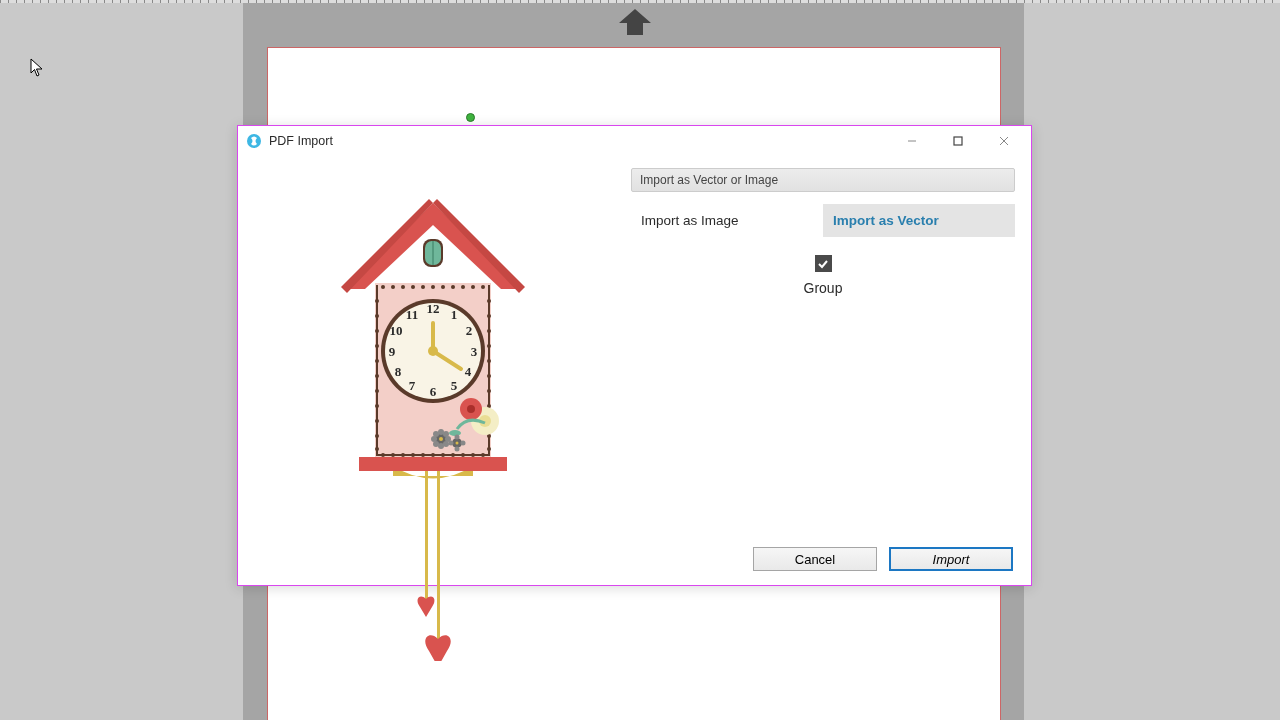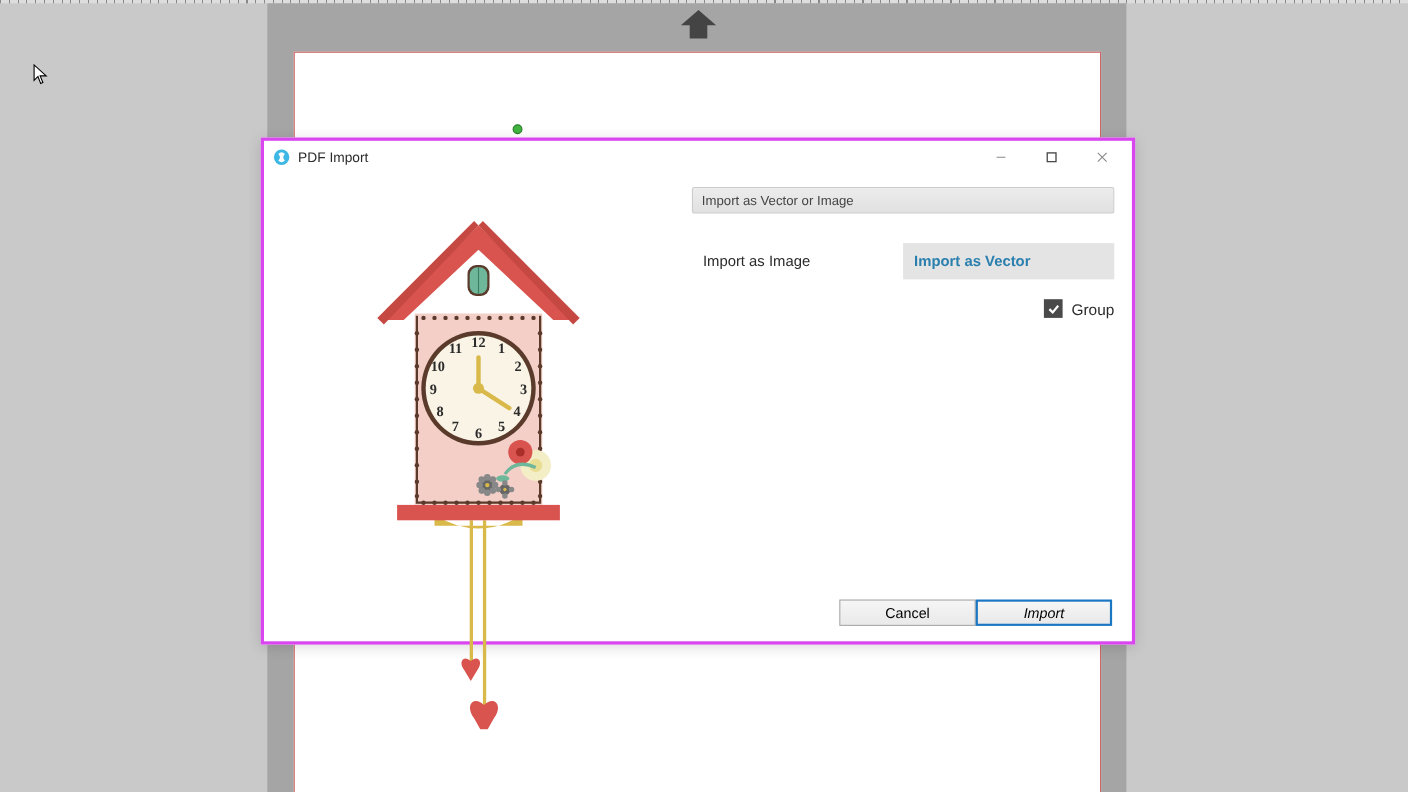--- a/index.html
+++ b/index.html
@@ -50,21 +50,21 @@
     position: absolute;
     left: 30px; top: 58px;
     width: 14px; height: 20px;
   }
   
   .dialog {
     position: absolute;
     left: 237px; top: 125px;
     width: 795px; height: 461px;
     background: #fff;
-    border: 3px solid #d946ef;
+    border: 1px solid #d946ef;
     box-shadow: 0 2px 12px rgba(0,0,0,0.15);
   }
   .titlebar {
     height: 30px;
     display: flex;
     align-items: center;
     padding: 0 4px 0 8px;
     font-size: 12.5px;
     color: #2b2b2b;
   }
@@ -93,21 +93,21 @@
     padding: 12px 16px 12px 0;
     position: relative;
   }
   .section-header {
     background: linear-gradient(#ececec,#e1e1e1);
     border: 1px solid #ccc;
     border-radius: 2px;
     padding: 4px 8px;
     font-size: 12px;
     color: #444;
-    margin-bottom: 27px;
+    margin-bottom: 12px;
   }
   .tab-row {
     display: flex;
     gap: 0;
     margin-bottom: 18px;
   }
   .tab {
     flex: 1;
     padding: 9px 10px;
     font-size: 13.5px;
@@ -118,36 +118,37 @@
     color: #2b2b2b;
   }
   .tab.active {
     background: #e4e4e4;
     color: #2a7fae;
     font-weight: 600;
   }
   .group-row {
     display: flex;
     align-items: center;
-    justify-content: flex-end;
+    justify-content: flex-start;
     gap: 8px;
     margin-top: 10px;
+    flex-direction: column;
   }
   .checkbox {
     width: 17px; height: 17px;
     background: #4a4a4a;
     display: flex; align-items: center; justify-content: center;
     color: #fff;
   }
   .checkbox svg { width: 12px; height: 12px; }
   .group-label { font-size: 14px; color: #2b2b2b; }
   .button-row {
     position: absolute;
     right: 18px; bottom: 14px;
-    display: flex; gap: 0;
+    display: flex; gap: 12px;
   }
   .btn {
     width: 124px;
     height: 24px;
     font-size: 13px;
     border: 1px solid #a5a5a5;
     background: linear-gradient(#f6f6f6,#e9e9e9);
     cursor: pointer;
   }
   .btn.primary {

